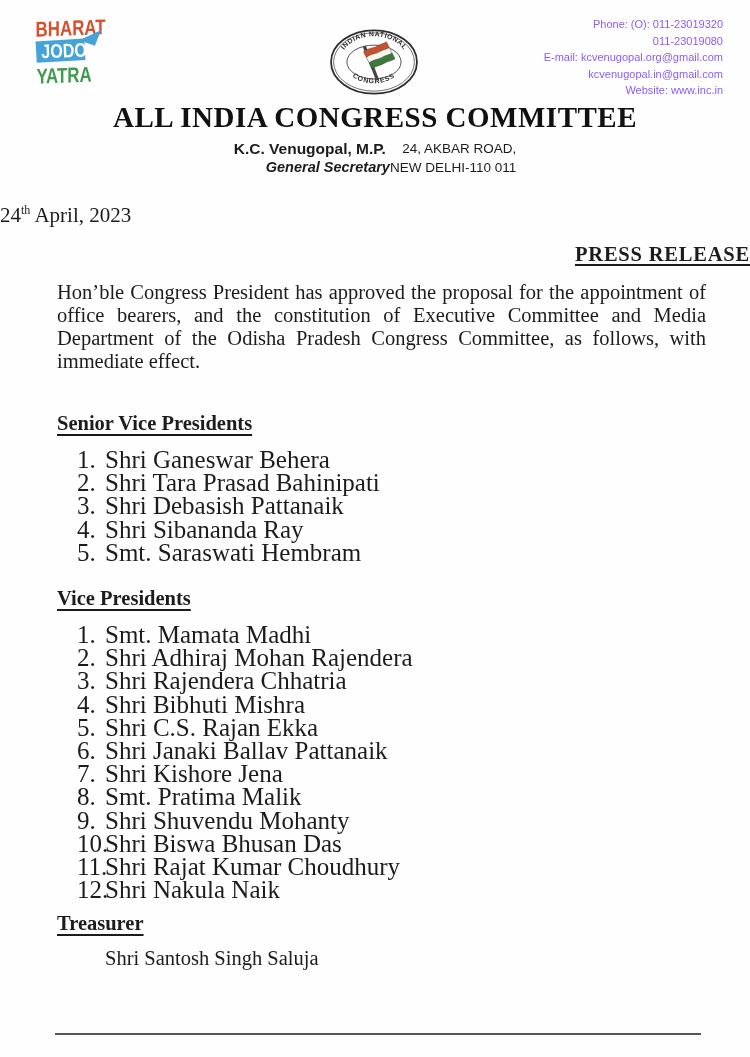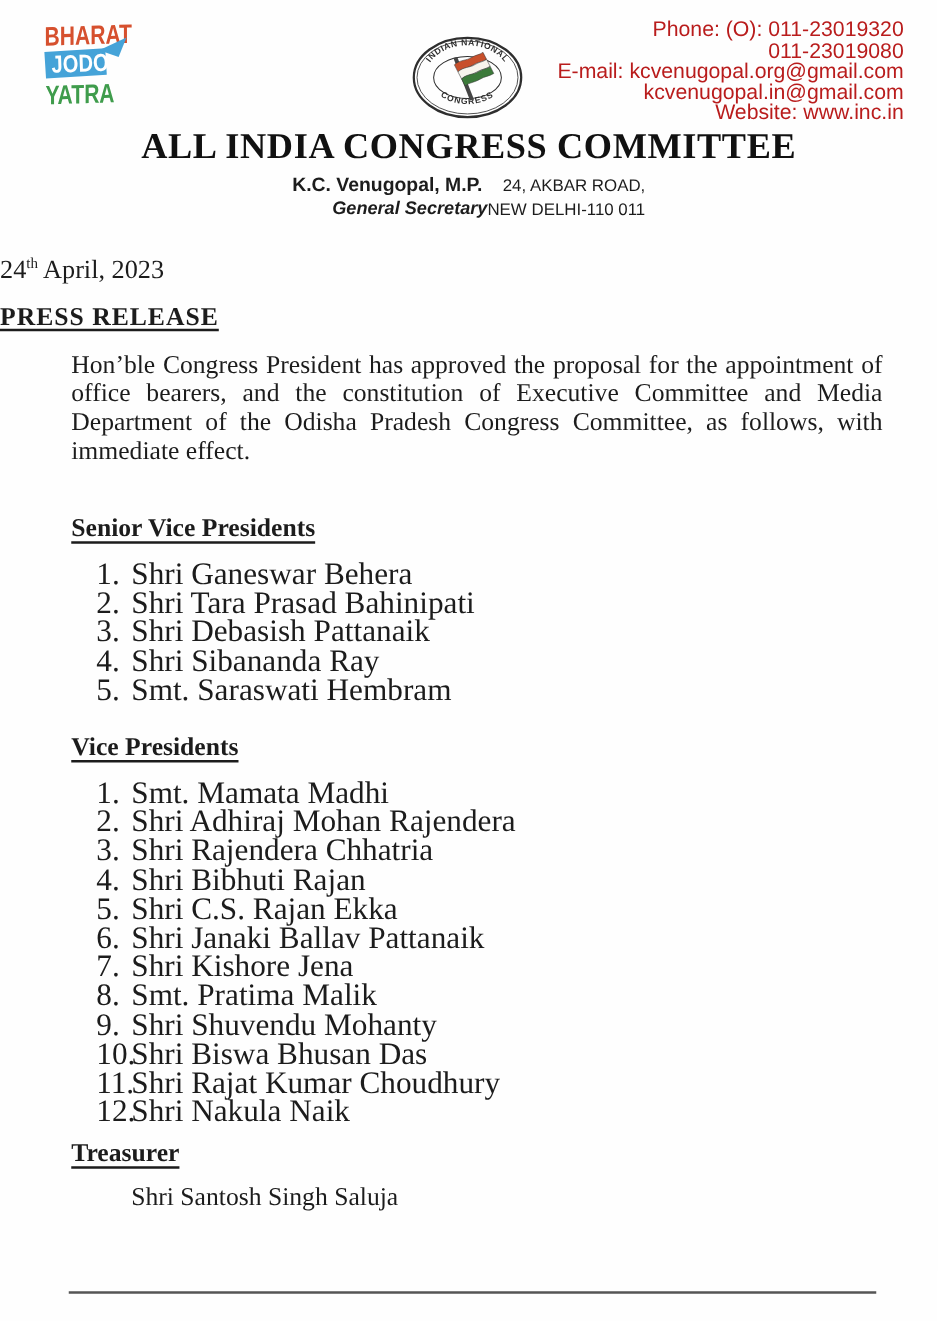--- a/index.html
+++ b/index.html
@@ -14,22 +14,22 @@
     font-family: "Liberation Serif", "DejaVu Serif", serif;
     overflow: hidden;
   }
   
   .header { position: relative; height: 100px; }
   .bjy-logo { position: absolute; left: 33px; top: 14px; width: 80px; height: 82px; }
   .inc-seal { position: absolute; left: 329px; top: 28px; width: 90px; height: 68px; }
   .contact {
     position: absolute; right: 27px; top: 16px;
     font-family: "Liberation Sans", sans-serif;
-    font-size: 17px; line-height: 16.5px;
-    text-align: right; color: #b91c1c;
+    font-size: 11px; line-height: 16.5px;
+    text-align: right; color: #8b5cf6;
   }
   .doc-title {
     text-align: center;
     font-size: 29px;
     font-weight: bold;
     letter-spacing: 0.5px;
     margin-top: 1px;
     color: #111;
   }
   .officer-row {
@@ -42,21 +42,21 @@
   .address { text-align: right; font-size: 13.5px; line-height: 19px; }
   
   .date-line {
     text-align: left;
     padding-right: 44px;
     margin-top: 26px;
     font-size: 21px;
   }
   .date-line sup { font-size: 12px; vertical-align: super; line-height: 0; }
   .pr-heading {
-    text-align: left;
+    text-align: right;
     margin-top: 15px;
     font-size: 20.5px;
     font-weight: bold;
     letter-spacing: 0.8px;
     text-decoration: underline;
     text-decoration-thickness: 2px;
     text-underline-offset: 3px;
   }
   .body-paragraph {
     margin: 15px 44px 0 57px;
@@ -185,21 +185,21 @@
     <li>Shri Debasish Pattanaik</li>
     <li>Shri Sibananda Ray</li>
     <li>Smt. Saraswati Hembram</li>
   </ol>
 
   <div class="section-heading sec-2">Vice Presidents</div>
   <ol class="name-list">
     <li>Smt. Mamata Madhi</li>
     <li>Shri Adhiraj Mohan Rajendera</li>
     <li>Shri Rajendera Chhatria</li>
-    <li>Shri Bibhuti Rajan</li>
+    <li>Shri Bibhuti Mishra</li>
     <li>Shri C.S. Rajan Ekka</li>
     <li>Shri Janaki Ballav Pattanaik</li>
     <li>Shri Kishore Jena</li>
     <li>Smt. Pratima Malik</li>
     <li>Shri Shuvendu Mohanty</li>
     <li>Shri Biswa Bhusan Das</li>
     <li>Shri Rajat Kumar Choudhury</li>
     <li>Shri Nakula Naik</li>
   </ol>
 

